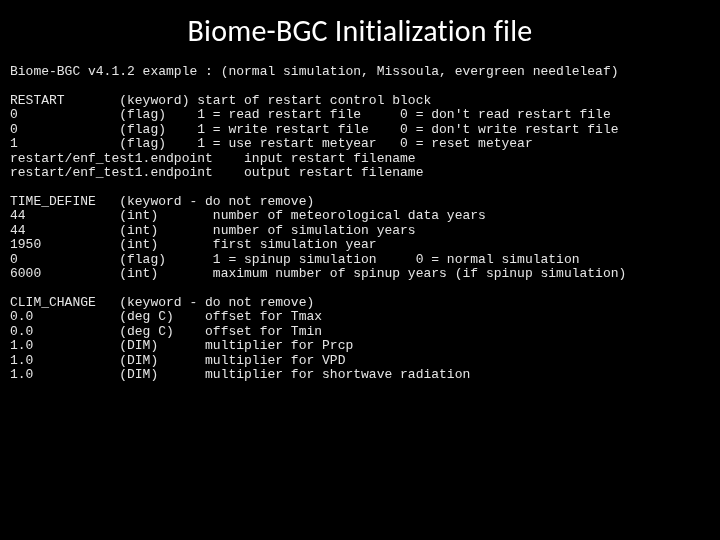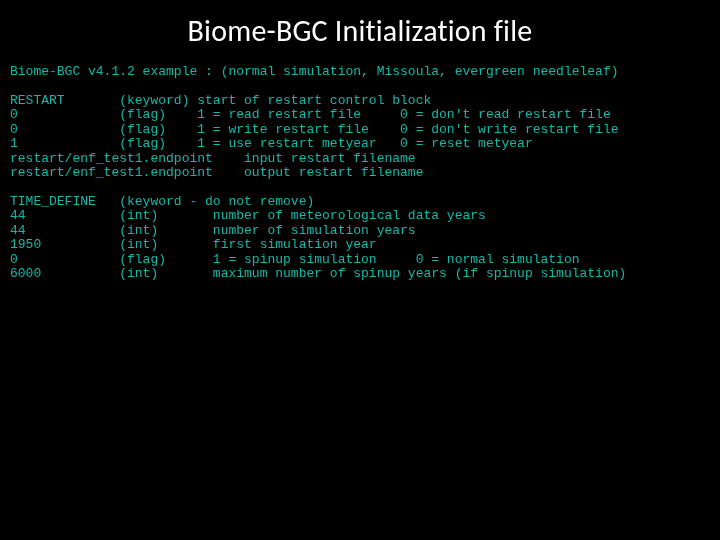--- a/index.html
+++ b/index.html
@@ -20,21 +20,21 @@
   .title {
     color: #fff;
     font-family: Calibri, "Segoe UI", Arial, sans-serif;
     font-size: 30px;
     font-weight: 400;
     text-align: center;
     margin: 0 0 16px 0;
     letter-spacing: 0.2px;
   }
   pre.block {
-    color: #14b8a6; 
+    color: #e5e5e5; 
     font-family: "Courier New", Courier, monospace;
     font-size: 13px;
     line-height: 14.5px;
     margin: 0 0 14px 0;
     white-space: pre;
   }
 </style>
 </head>
 <body>
 
@@ -51,13 +51,19 @@
 restart/enf_test1.endpoint    input restart filename
 restart/enf_test1.endpoint    output restart filename</pre>
 
   <pre class="block">TIME_DEFINE   (keyword - do not remove)
 44            (int)       number of meteorological data years
 44            (int)       number of simulation years
 1950          (int)       first simulation year
 0             (flag)      1 = spinup simulation     0 = normal simulation
 6000          (int)       maximum number of spinup years (if spinup simulation)</pre>
 
+  <pre class="block">CLIM_CHANGE   (keyword - do not remove)
+0.0           (deg C)    offset for Tmax
+0.0           (deg C)    offset for Tmin
+1.0           (DIM)      multiplier for Prcp
+1.0           (DIM)      multiplier for VPD
+1.0           (DIM)      multiplier for shortwave radiation</pre>
 </div>
 
 </body></html>

